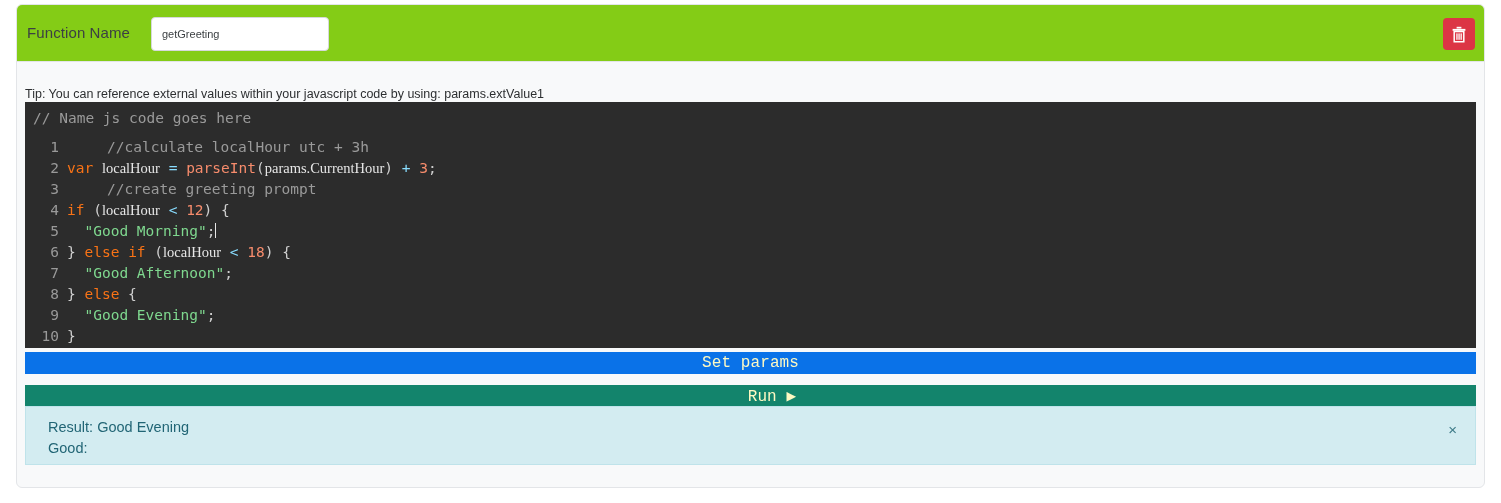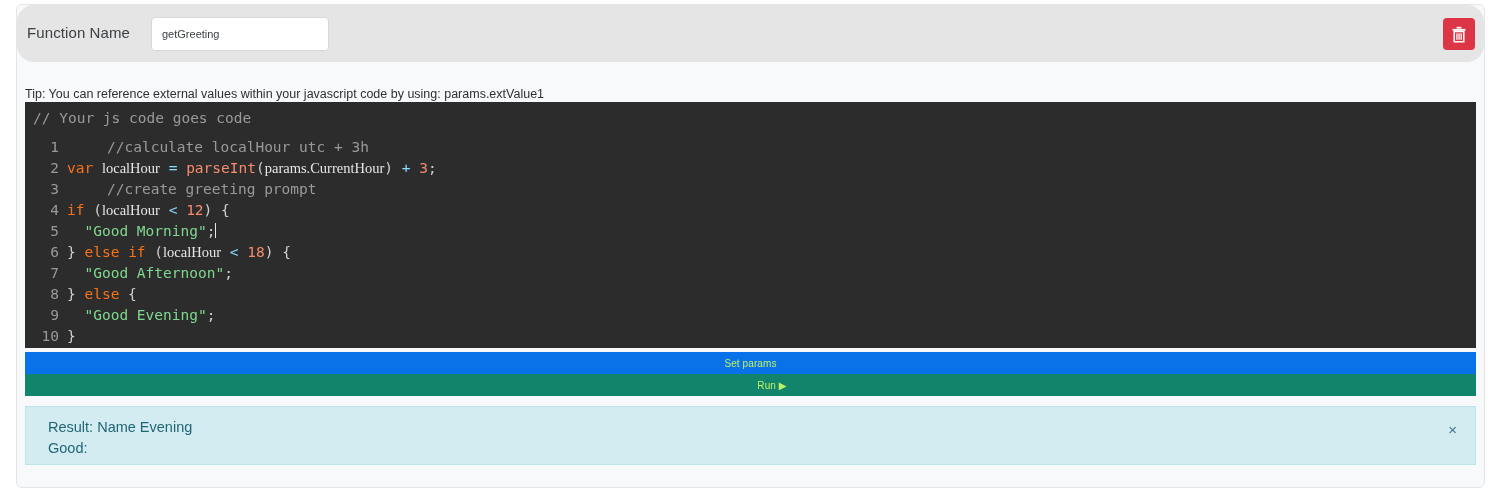--- a/index.html
+++ b/index.html
@@ -33,24 +33,23 @@
     border: 1px solid #e3e5e8;
     border-radius: 6px;
     box-sizing: border-box;
     overflow: hidden;
   }
 
   
   .card-header {
     position: relative;
     height: 57px;
-    background: #e5e5e5;
+    background: #84cc16;
     border-bottom: 1px solid #e3e5e8;
     box-sizing: border-box;
-    border-radius: 17px;
   }
   .fn-label {
     position: absolute;
     left: 10px;
     top: 19px;
     font-size: 15px;
     color: #3c4043;
     letter-spacing: .1px;
   }
   .fn-input {
@@ -157,36 +156,36 @@
     vertical-align: -2px;
   }
 
   
   .btn-row {
     position: absolute;
     left: 8px;
     width: 1451px;
     height: 22px;
     border: none;
-    color: #bef264;
-    font-size: 10px;
-    font-family: Liberation Sans, sans-serif;
+    color: #fef9c3;
+    font-size: 16px;
+    font-family: Liberation Mono, monospace;
     display: flex;
     align-items: center;
     justify-content: center;
     cursor: pointer;
     padding: 0;
     letter-spacing: .1px;
   }
   .btn-setparams {
     top: 290px;
     background: #0a72e8;
   }
   .btn-run {
-    top: 312px;
+    top: 323px;
     background: #13846c;
     padding-left: 43px;
   }
 
   
   .result {
     position: absolute;
     left: 8px;
     top: 344px;
     width: 1451px;
@@ -237,40 +236,40 @@
           </svg>
         </span>
       </button>
     </div>
 
     <div class="card-body">
 
       <div class="tip">Tip: You can reference external values within your javascript code by using: params.extValue1</div>
 
       <div class="editor">
-        <div class="editor-placeholder">// Your js code goes code</div>
+        <div class="editor-placeholder">// Name js code goes here</div>
         <div class="code-lines" id="code-lines">
             <div class="code-line"><span class="ln">1</span><span class="lc"><span class="t-com">//calculate localHour utc + 3h</span></span></div>
             <div class="code-line"><span class="ln">2</span><span class="lc"><span class="t-kw">var</span><span class="t-pun"> </span><span class="t-var">localHour</span><span class="t-pun"> </span><span class="t-op">=</span><span class="t-pun"> </span><span class="t-fn">parseInt</span><span class="t-pun">(</span><span class="t-var">params.CurrentHour</span><span class="t-pun">)</span><span class="t-pun"> </span><span class="t-op">+</span><span class="t-pun"> </span><span class="t-num">3</span><span class="t-pun">;</span></span></div>
             <div class="code-line"><span class="ln">3</span><span class="lc"><span class="t-com">//create greeting prompt</span></span></div>
             <div class="code-line"><span class="ln">4</span><span class="lc"><span class="t-kw">if</span><span class="t-pun"> (</span><span class="t-var">localHour</span><span class="t-pun"> </span><span class="t-op">&lt;</span><span class="t-pun"> </span><span class="t-num">12</span><span class="t-pun">) {</span></span></div>
             <div class="code-line"><span class="ln">5</span><span class="lc"><span class="t-pun">  </span><span class="t-str">"Good Morning"</span><span class="t-pun">;</span><span class="caret"></span></span></div>
             <div class="code-line"><span class="ln">6</span><span class="lc"><span class="t-pun">} </span><span class="t-kw">else</span><span class="t-pun"> </span><span class="t-kw">if</span><span class="t-pun"> (</span><span class="t-var">localHour</span><span class="t-pun"> </span><span class="t-op">&lt;</span><span class="t-pun"> </span><span class="t-num">18</span><span class="t-pun">) {</span></span></div>
             <div class="code-line"><span class="ln">7</span><span class="lc"><span class="t-pun">  </span><span class="t-str">"Good Afternoon"</span><span class="t-pun">;</span></span></div>
             <div class="code-line"><span class="ln">8</span><span class="lc"><span class="t-pun">} </span><span class="t-kw">else</span><span class="t-pun"> {</span></span></div>
             <div class="code-line"><span class="ln">9</span><span class="lc"><span class="t-pun">  </span><span class="t-str">"Good Evening"</span><span class="t-pun">;</span></span></div>
             <div class="code-line"><span class="ln">10</span><span class="lc"><span class="t-pun">}</span></span></div>
           </div>
       </div>
 
       <button class="btn-row btn-setparams">Set params</button>
 
       <button class="btn-row btn-run">Run ▶</button>
 
       <div class="result">
-        <div class="result-line">Result: Name Evening</div>
+        <div class="result-line">Result: Good Evening</div>
         <div class="result-line">Good:</div>
         <button class="result-close">×</button>
       </div>
 
     </div>
   </div>
 </div>
 
 </body></html>

